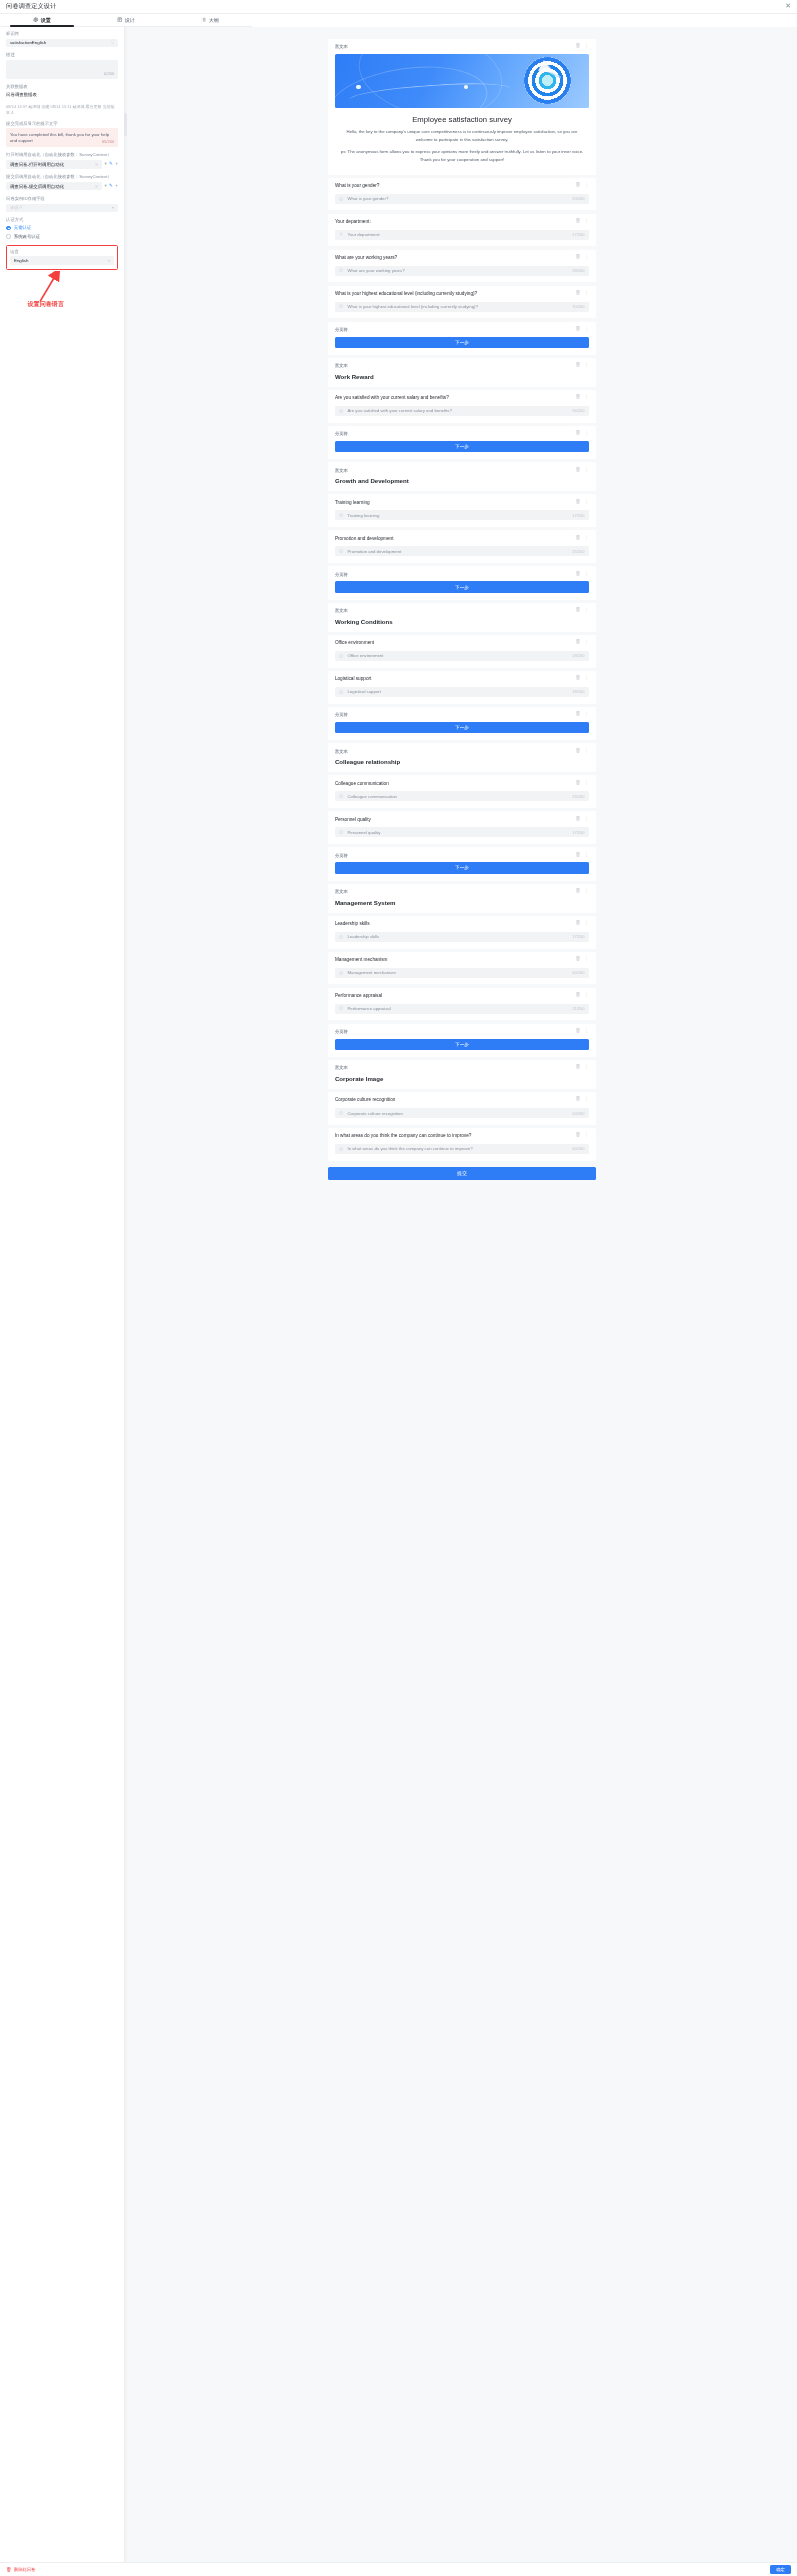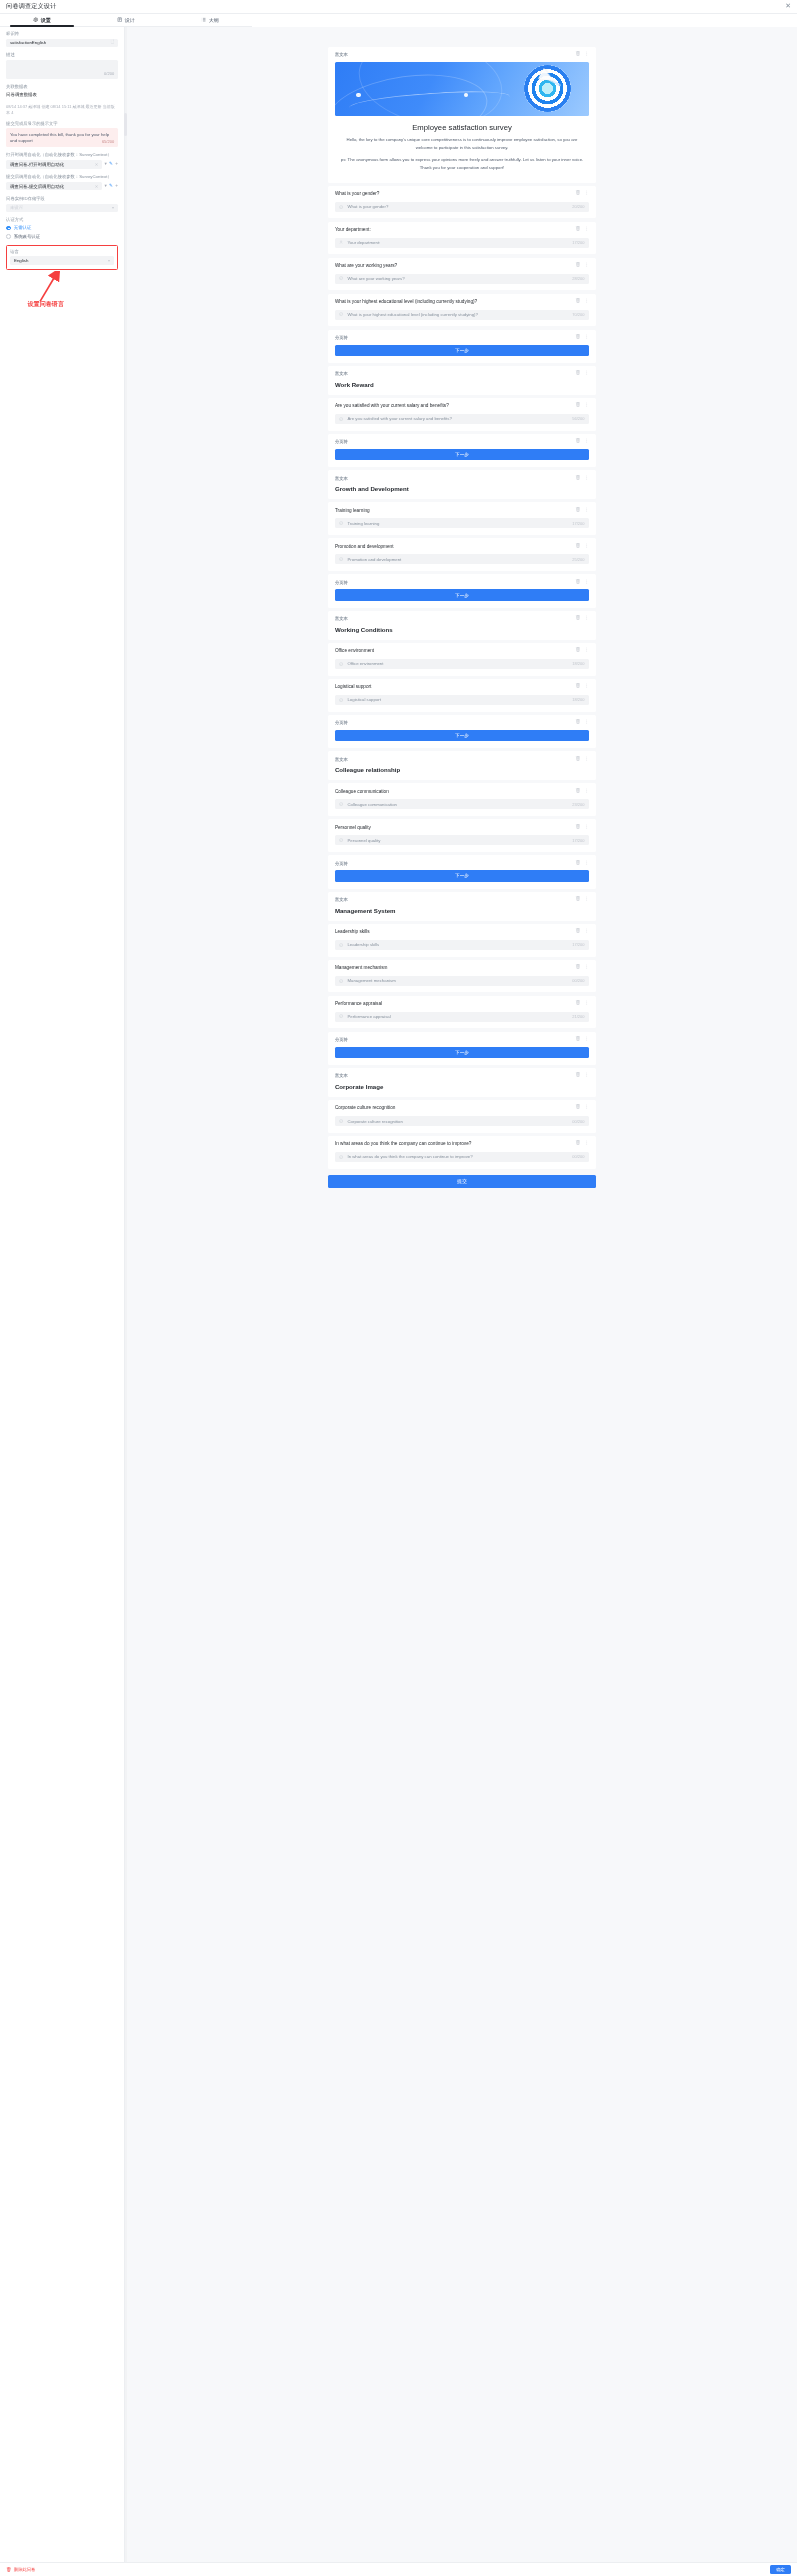--- a/index.html
+++ b/index.html
@@ -109,21 +109,21 @@
   .splitter .grip {
     position:absolute; left:-0.8px; top:86px; width:3.1px; height:23px;
     background:#e5e6eb; border-radius:1.5px;
   }
 
   
   .canvas {
     position:absolute; left:127px; right:0; top:27px; bottom:13.8px;
     background:#f7f8fa; overflow:hidden;
   }
-  .paper { width:268px; margin:16px auto; padding-top:3.8px; }
+  .paper { width:268px; margin:8px auto; padding-top:3.8px; }
 
   .card {
     background:#fff; border-radius:1.5px; margin-bottom:3.1px; padding:5.4px 6.9px 6.9px;
     position:relative;
   }
   .card-head {
     display:flex; align-items:flex-start; justify-content:space-between; gap:4.6px;
   }
   .qtype { font-size:4.3px; color:#86909c; font-weight:600; }
   .qtitle { font-size:4.7px; color:#1f2329; line-height:1.45; flex:1; }

